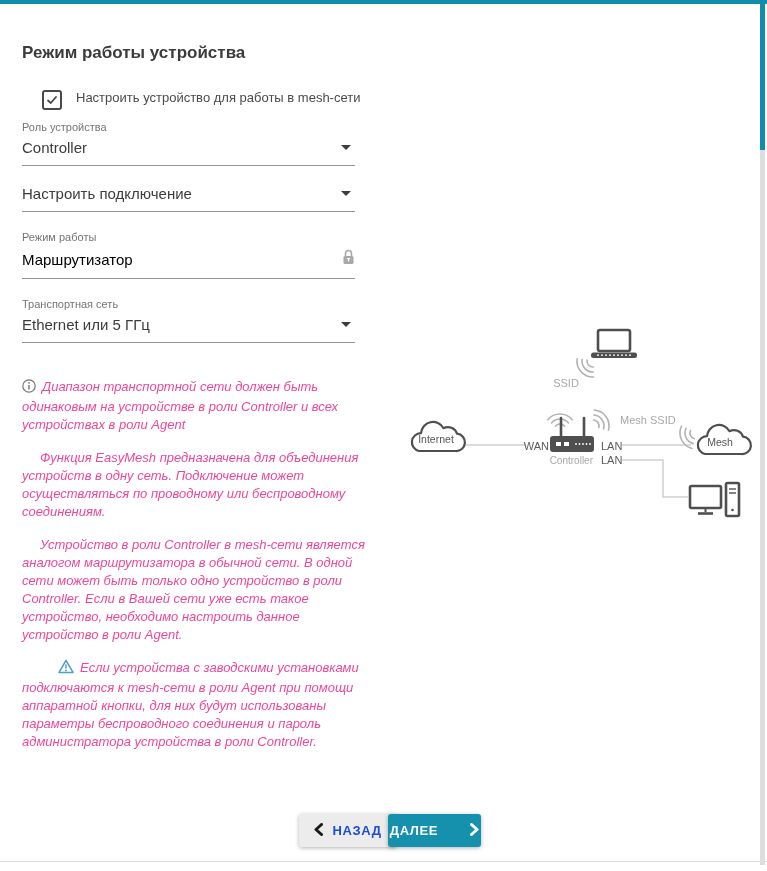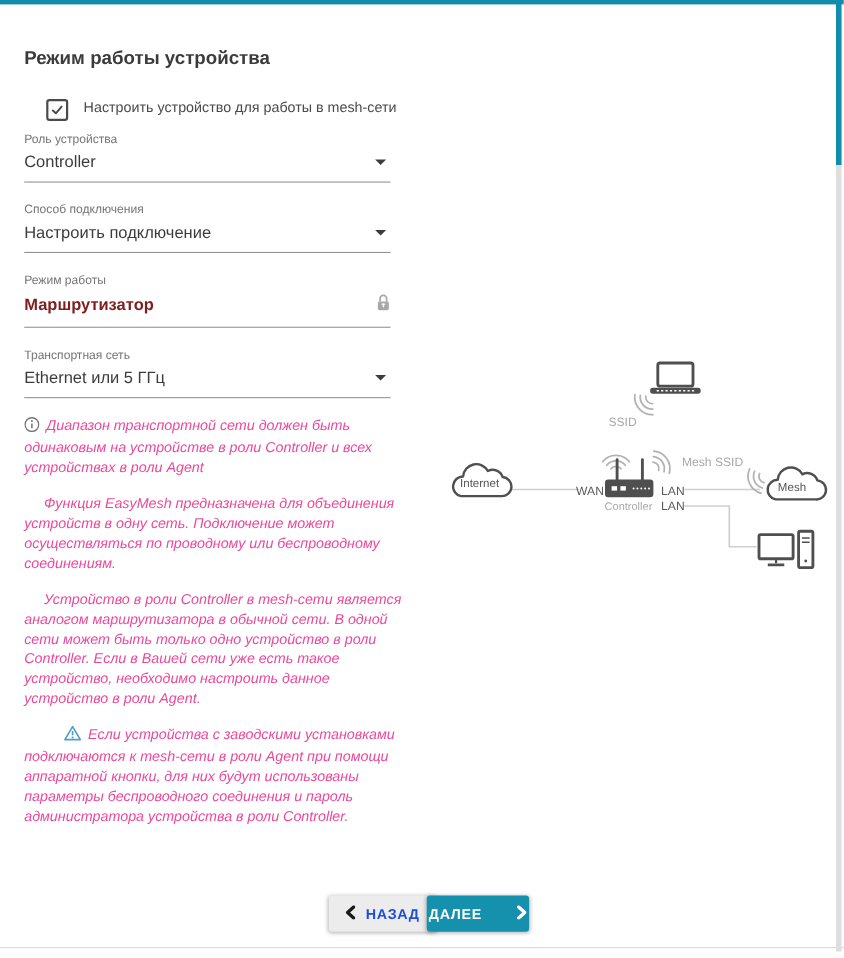--- a/index.html
+++ b/index.html
@@ -26,21 +26,21 @@
 
   .form{position:absolute;left:22px;top:117px;width:333px;}
   .field{margin-bottom:19px;}
   .field-label{display:block;font-size:11px;color:#757575;margin-bottom:6px;}
   .field-control{
     display:flex;align-items:center;justify-content:space-between;
     padding-bottom:9px;border-bottom:1px solid #949494;cursor:pointer;
   }
   .field-value{font-size:15px;color:#3c3c3c;}
   .field-control.disabled{cursor:default;}
-  .field-control.disabled .field-value{color:#7f1d1d;font-weight:bold;}
+  .field-control.disabled .field-value{color:#000000;}
   .caret{width:0;height:0;border-left:5px solid transparent;border-right:5px solid transparent;
     border-top:5px solid #3c3c3c;margin-right:4px;}
 
   .notes{position:absolute;left:22px;top:374px;width:343px;}
   .note{font-style:italic;color:#ec4899;font-size:13px;line-height:18px;margin:0 0 15px 0;}
   .note.indent{text-indent:18px;}
   .note .inline-icon{display:inline-block;vertical-align:-2px;margin-right:6px;font-style:normal;}
 
   
   .diagram{position:absolute;left:400px;top:310px;width:360px;height:230px;}
@@ -76,21 +76,20 @@
 
     <div class="field">
       <span class="field-label">Роль устройства</span>
       <div class="field-control">
         <span class="field-value">Controller</span>
         <span class="caret"></span>
       </div>
     </div>
 
     <div class="field">
-      <span class="field-label">Способ подключения</span>
       <div class="field-control">
         <span class="field-value">Настроить подключение</span>
         <span class="caret"></span>
       </div>
     </div>
 
     <div class="field">
       <span class="field-label">Режим работы</span>
       <div class="field-control disabled">
         <span class="field-value">Маршрутизатор</span>

